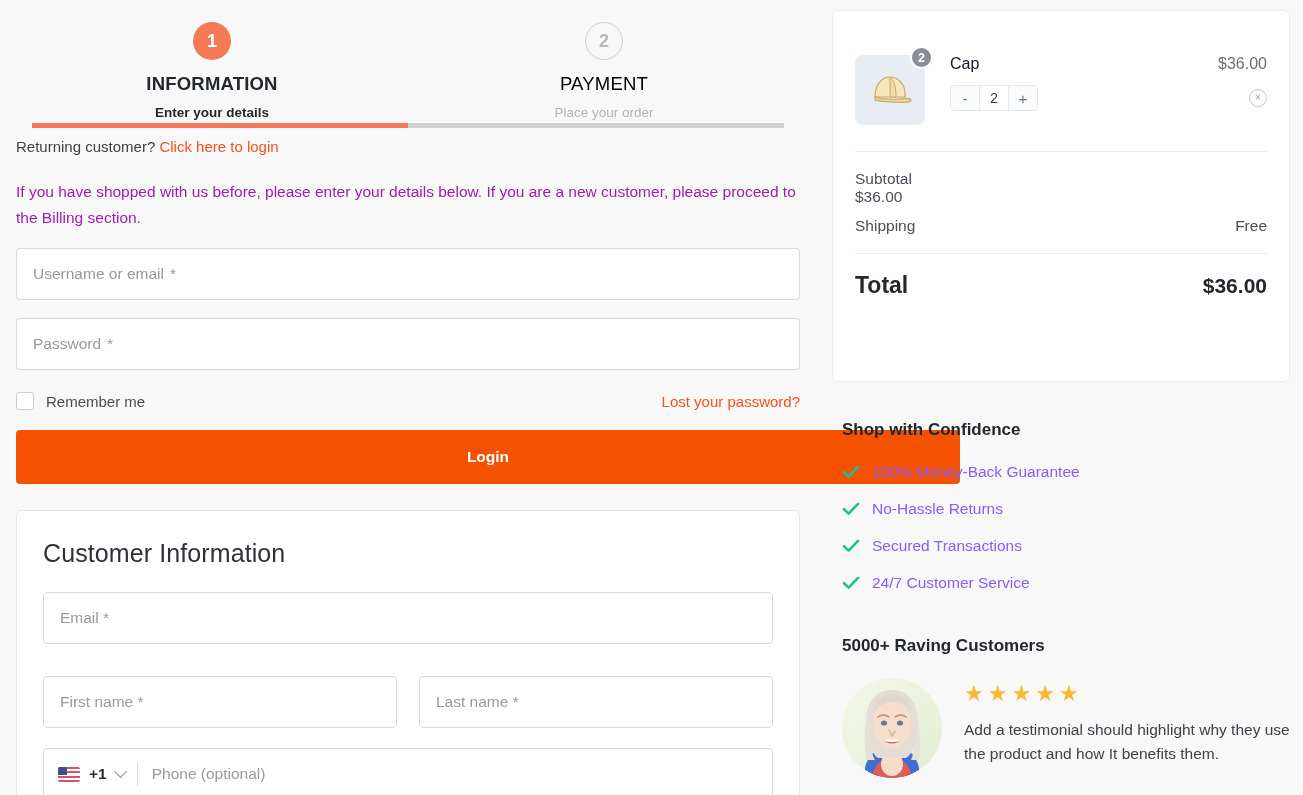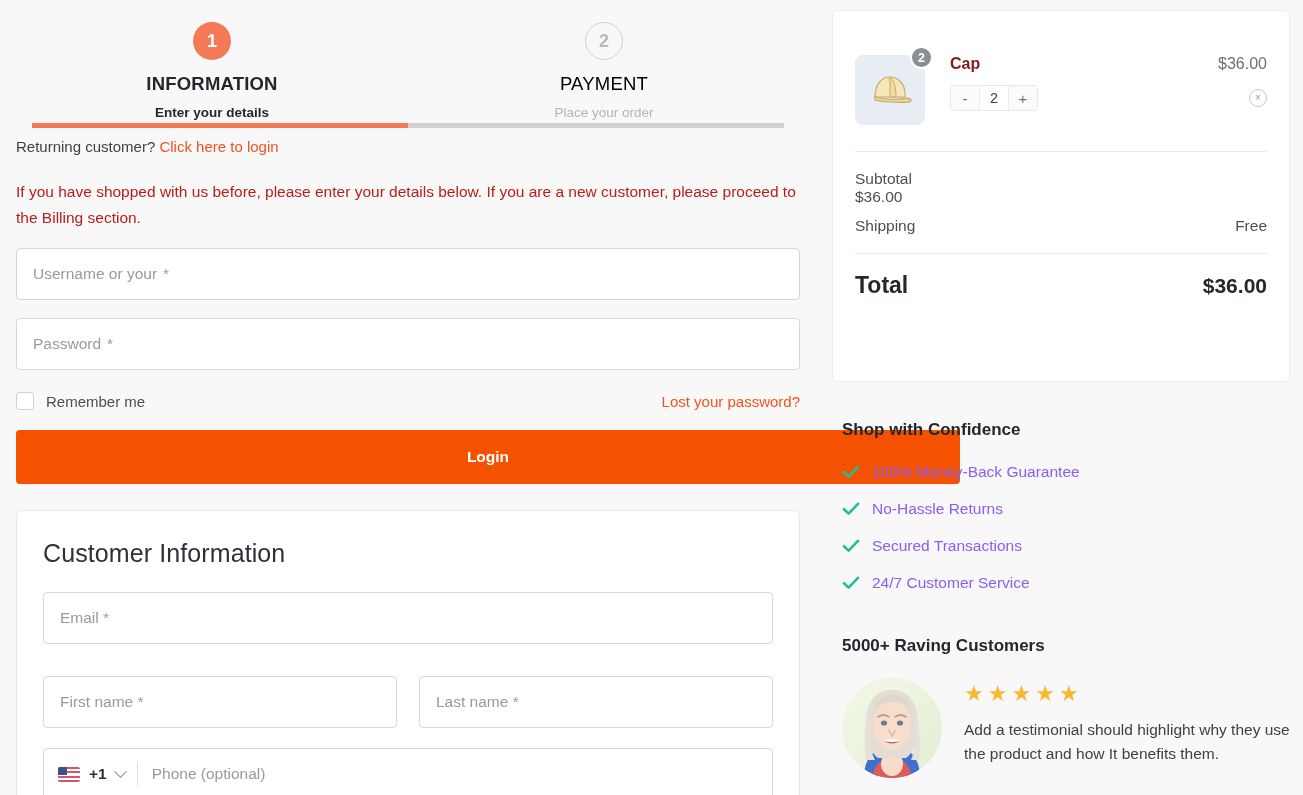--- a/index.html
+++ b/index.html
@@ -43,21 +43,21 @@
   }
   .progress-fill { height: 100%; background: #f47a57; width: 50%; }
 
   
   .returning {
     margin-top: 6px; font-size: 15px; color: #3d4147; line-height: 1.4;
   }
   .returning .link { color: #f5521e; text-decoration: none; }
   .intro-text {
     margin-top: 22px; font-size: 15.5px; line-height: 1.65;
-    color: #b91c1c; max-width: 790px;
+    color: #a21caf; max-width: 790px;
   }
 
   
   .field {
     margin-top: 18px; width: 784px; height: 52px;
     background: #ffffff; border: 1px solid #d8d8d8; border-radius: 4px;
     display: flex; align-items: center; padding: 0 16px;
     font-size: 15.5px; color: #9a9a9a;
   }
   .field .req { color: #9a9a9a; margin-left: 6px; }
@@ -136,21 +136,21 @@
   }
   .qty-badge {
     position: absolute; right: -6px; top: -9px;
     width: 23px; height: 23px; border-radius: 50%;
     background: #8a8d93; color: #ffffff; font-size: 12.5px; font-weight: 600;
     display: flex; align-items: center; justify-content: center;
     border: 2px solid #ffffff;
   }
   .item-body { flex: 1; padding-left: 23px; }
   .item-top { display: flex; justify-content: space-between; align-items: flex-start; }
-  .item-name { font-size: 16px; color: #7f1d1d; font-weight: 700; }
+  .item-name { font-size: 16px; color: #0f172a; font-weight: 400; }
   .item-price { font-size: 16px; color: #6b7078; }
   .item-bottom { display: flex; justify-content: space-between; align-items: center; margin-top: 12px; }
   .stepper-box {
     display: flex; align-items: stretch; height: 26px;
     border: 1px solid #e4e7eb; border-radius: 4px; overflow: hidden;
     background: #fafbfc;
   }
   .stepper-btn {
     width: 28px; display: flex; align-items: center; justify-content: center;
     font-size: 15px; color: #6b7078; background: #fafbfc; cursor: pointer;
@@ -222,21 +222,21 @@
     </div>
 
     <div class="returning">
       <span>Returning customer?</span>
       <a href="#" class="link">Click here to login</a>
     </div>
 
     <div class="intro-text">If you have shopped with us before, please enter your details below. If you are a new customer, please proceed to the Billing section.</div>
 
     <div class="field">
-      <span>Username or your</span>
+      <span>Username or email</span>
       <span class="req">*</span>
     </div>
 
     <div class="field">
       <span>Password</span>
       <span class="req">*</span>
     </div>
 
     <div class="remember-row">
       <div class="remember-left">

